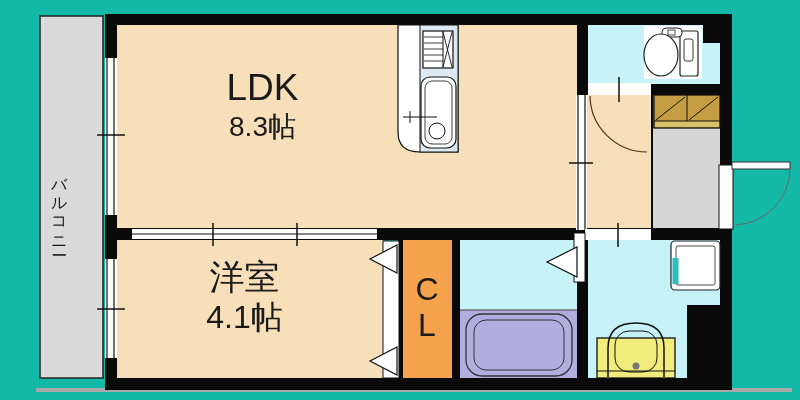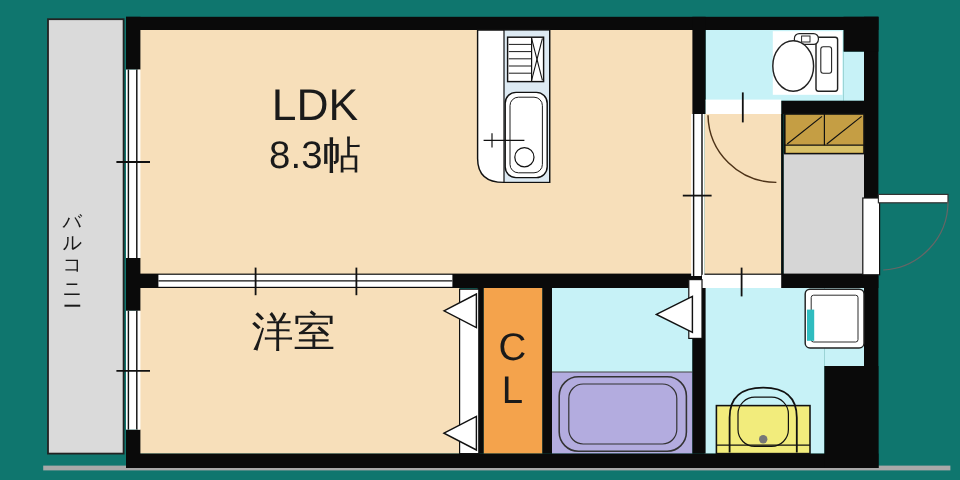--- a/index.html
+++ b/index.html
@@ -1,21 +1,21 @@
 <!DOCTYPE html>
 <html><head>
 <meta charset="utf-8">
 <style>
   html,body{margin:0;padding:0;background:#ffffff;}
-  #plan{position:relative;width:800px;height:400px;background:#0f766e;overflow:hidden;
+  #plan{position:relative;width:800px;height:400px;background:#14b8a6;overflow:hidden;
         font-family:"Liberation Sans", sans-serif;}
   #plan svg{position:absolute;left:0;top:0;}
   .lbl{position:absolute;color:#1a1a1a;text-align:center;font-weight:500;line-height:1.08;}
   .lbl .l1{font-size:37px;}
-  .lbl .l2{font-size:32px;margin-top:4px;}
+  .lbl .l2{font-size:28px;margin-top:4px;}
   .lbl-bed .l1{font-size:35px;}
   .lbl-bed .l2{font-size:32px;margin-top:4px;}
   .lbl-cl{font-size:32px;line-height:36px;font-weight:500;}
   .lbl-balcony{writing-mode:vertical-rl;text-orientation:mixed;font-size:16px;
                letter-spacing:2px;font-weight:500;}
 </style>
 </head>
 <body>
 
 <div id="plan">
@@ -173,20 +173,21 @@
   </g>
 </svg>
 
 <div class="lbl" style="left:160px;top:68px;width:205px;">
   <div class="l1">LDK</div>
   <div class="l2">8.3帖</div>
 </div>
 
 <div class="lbl lbl-bed" style="left:142px;top:258px;width:205px;">
   <div class="l1">洋室</div>
+  <div class="l2">4.1帖</div>
 </div>
 
 <div class="lbl lbl-cl" style="left:400px;top:271px;width:54px;">
   <div>C</div>
   <div>L</div>
 </div>
 
 <div class="lbl lbl-balcony" style="left:51px;top:166px;">バルコニー</div>
 </div>
 

